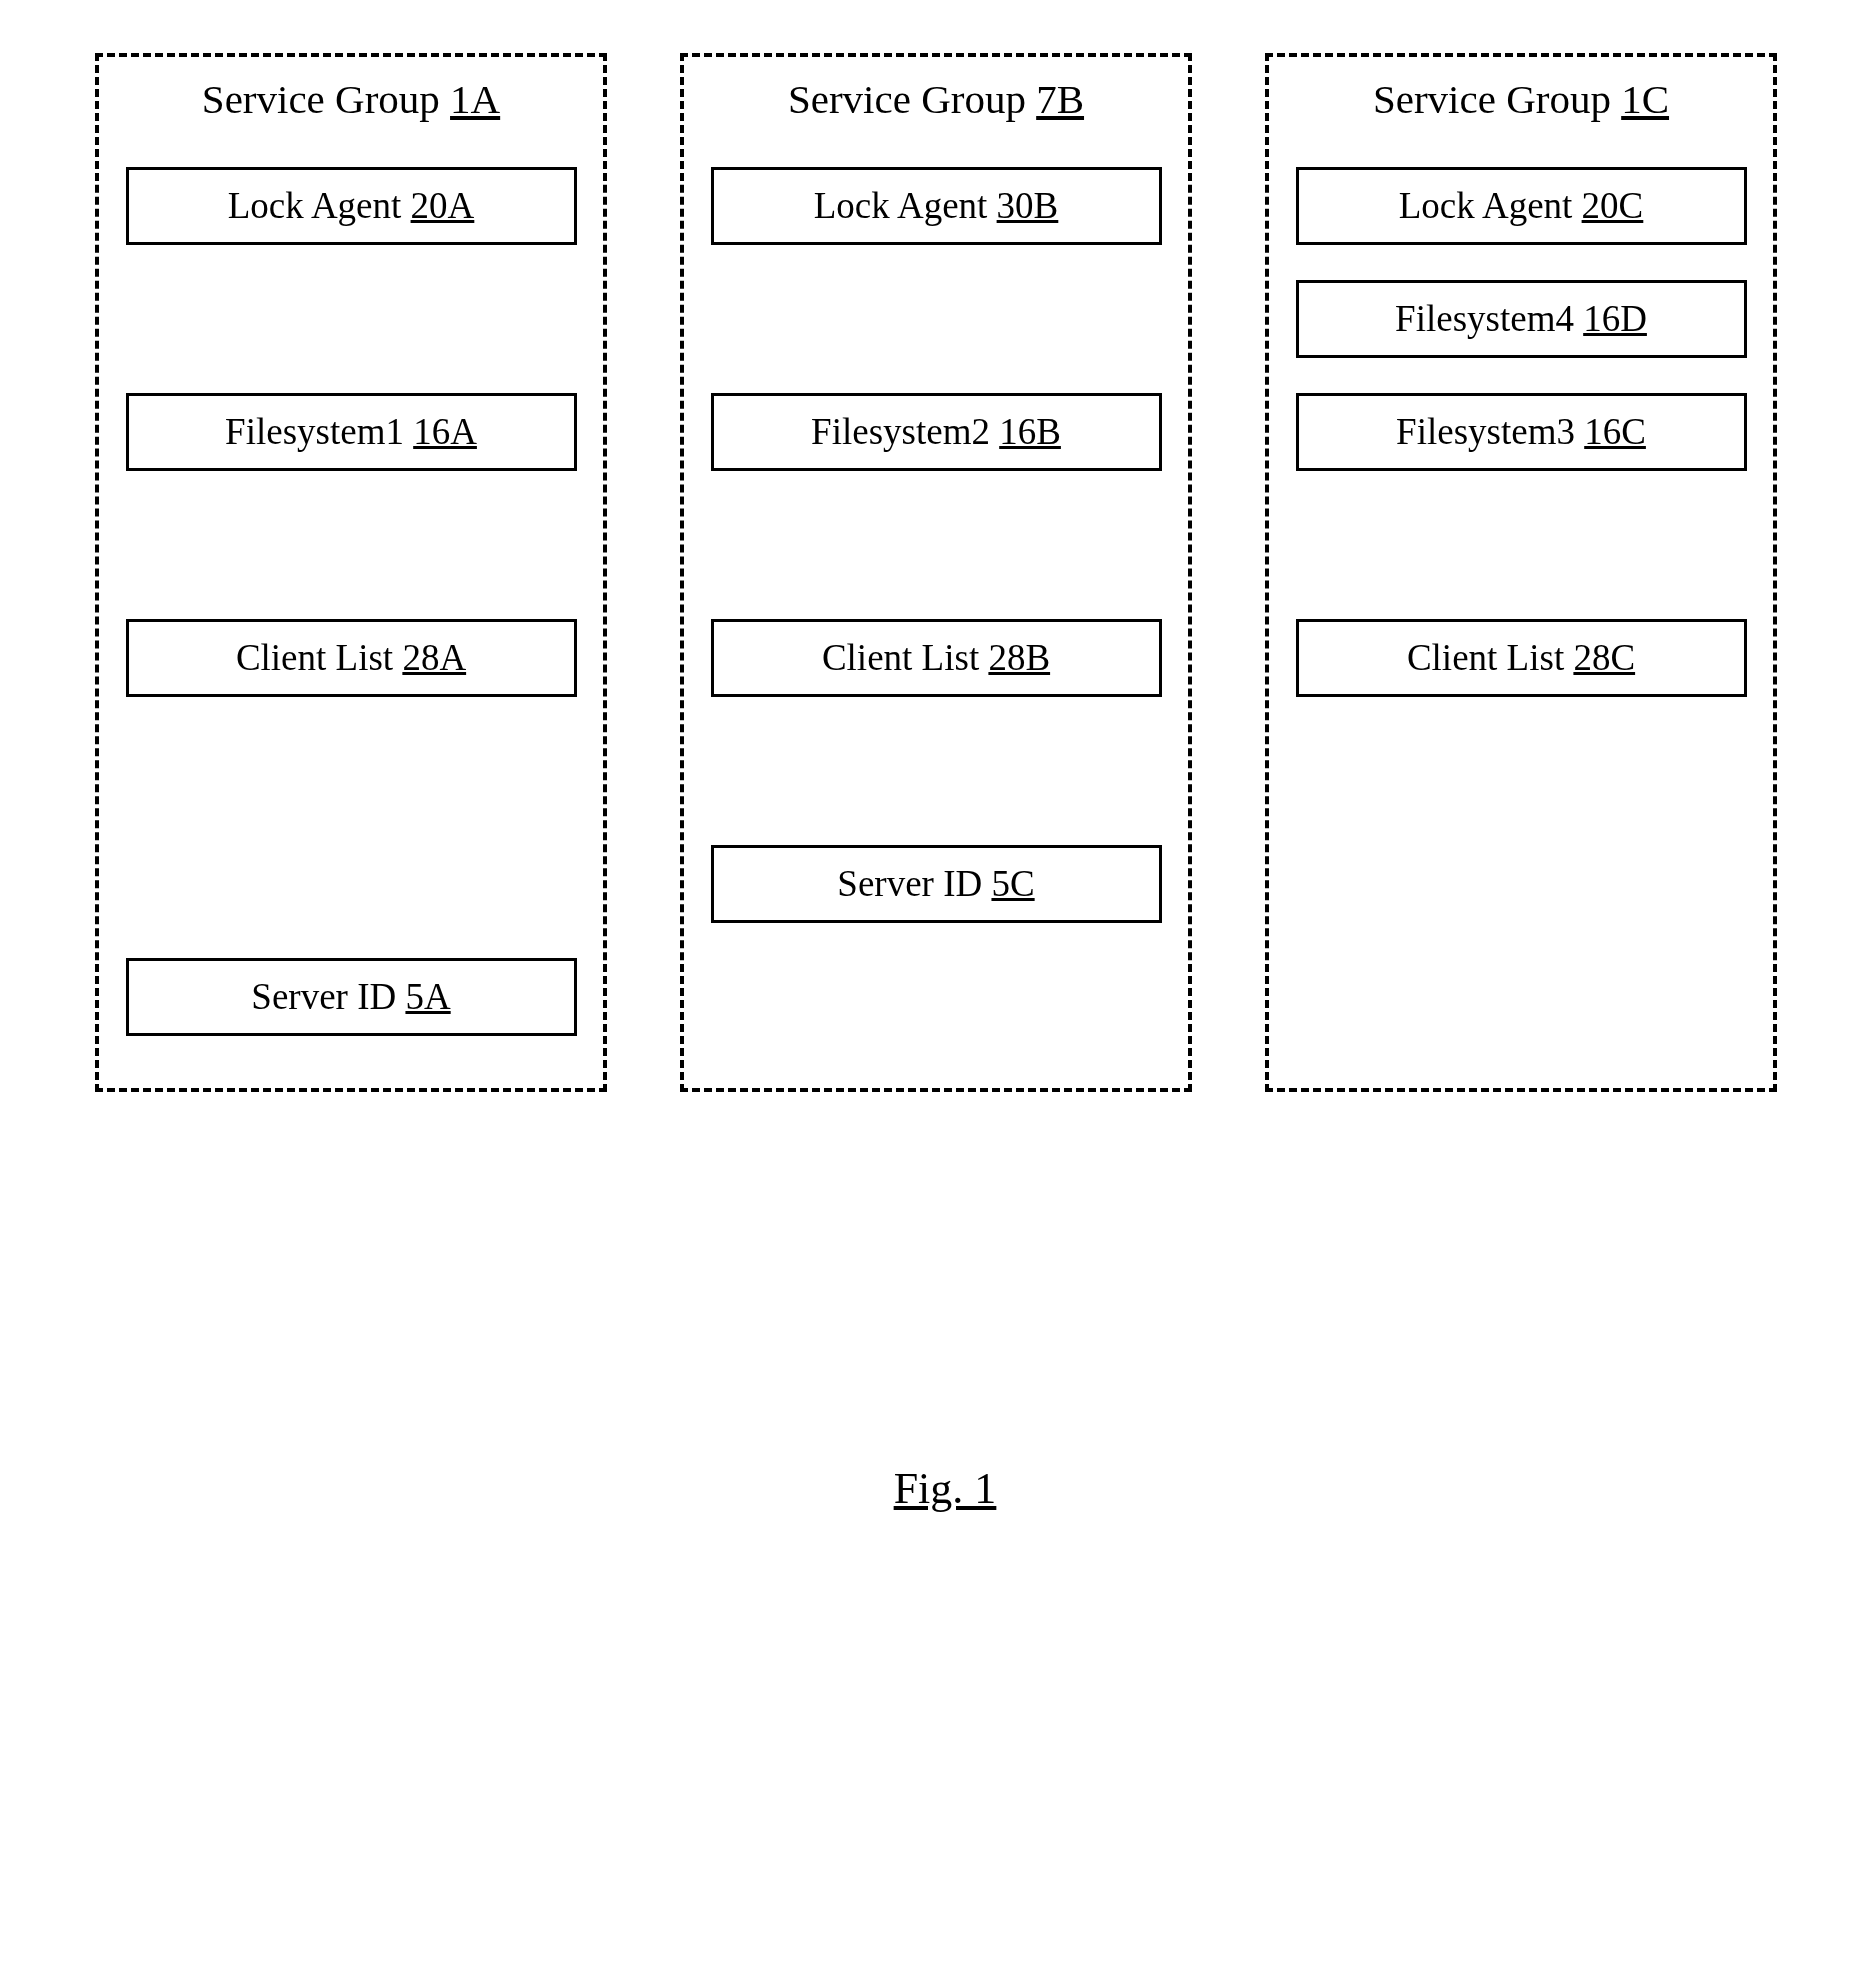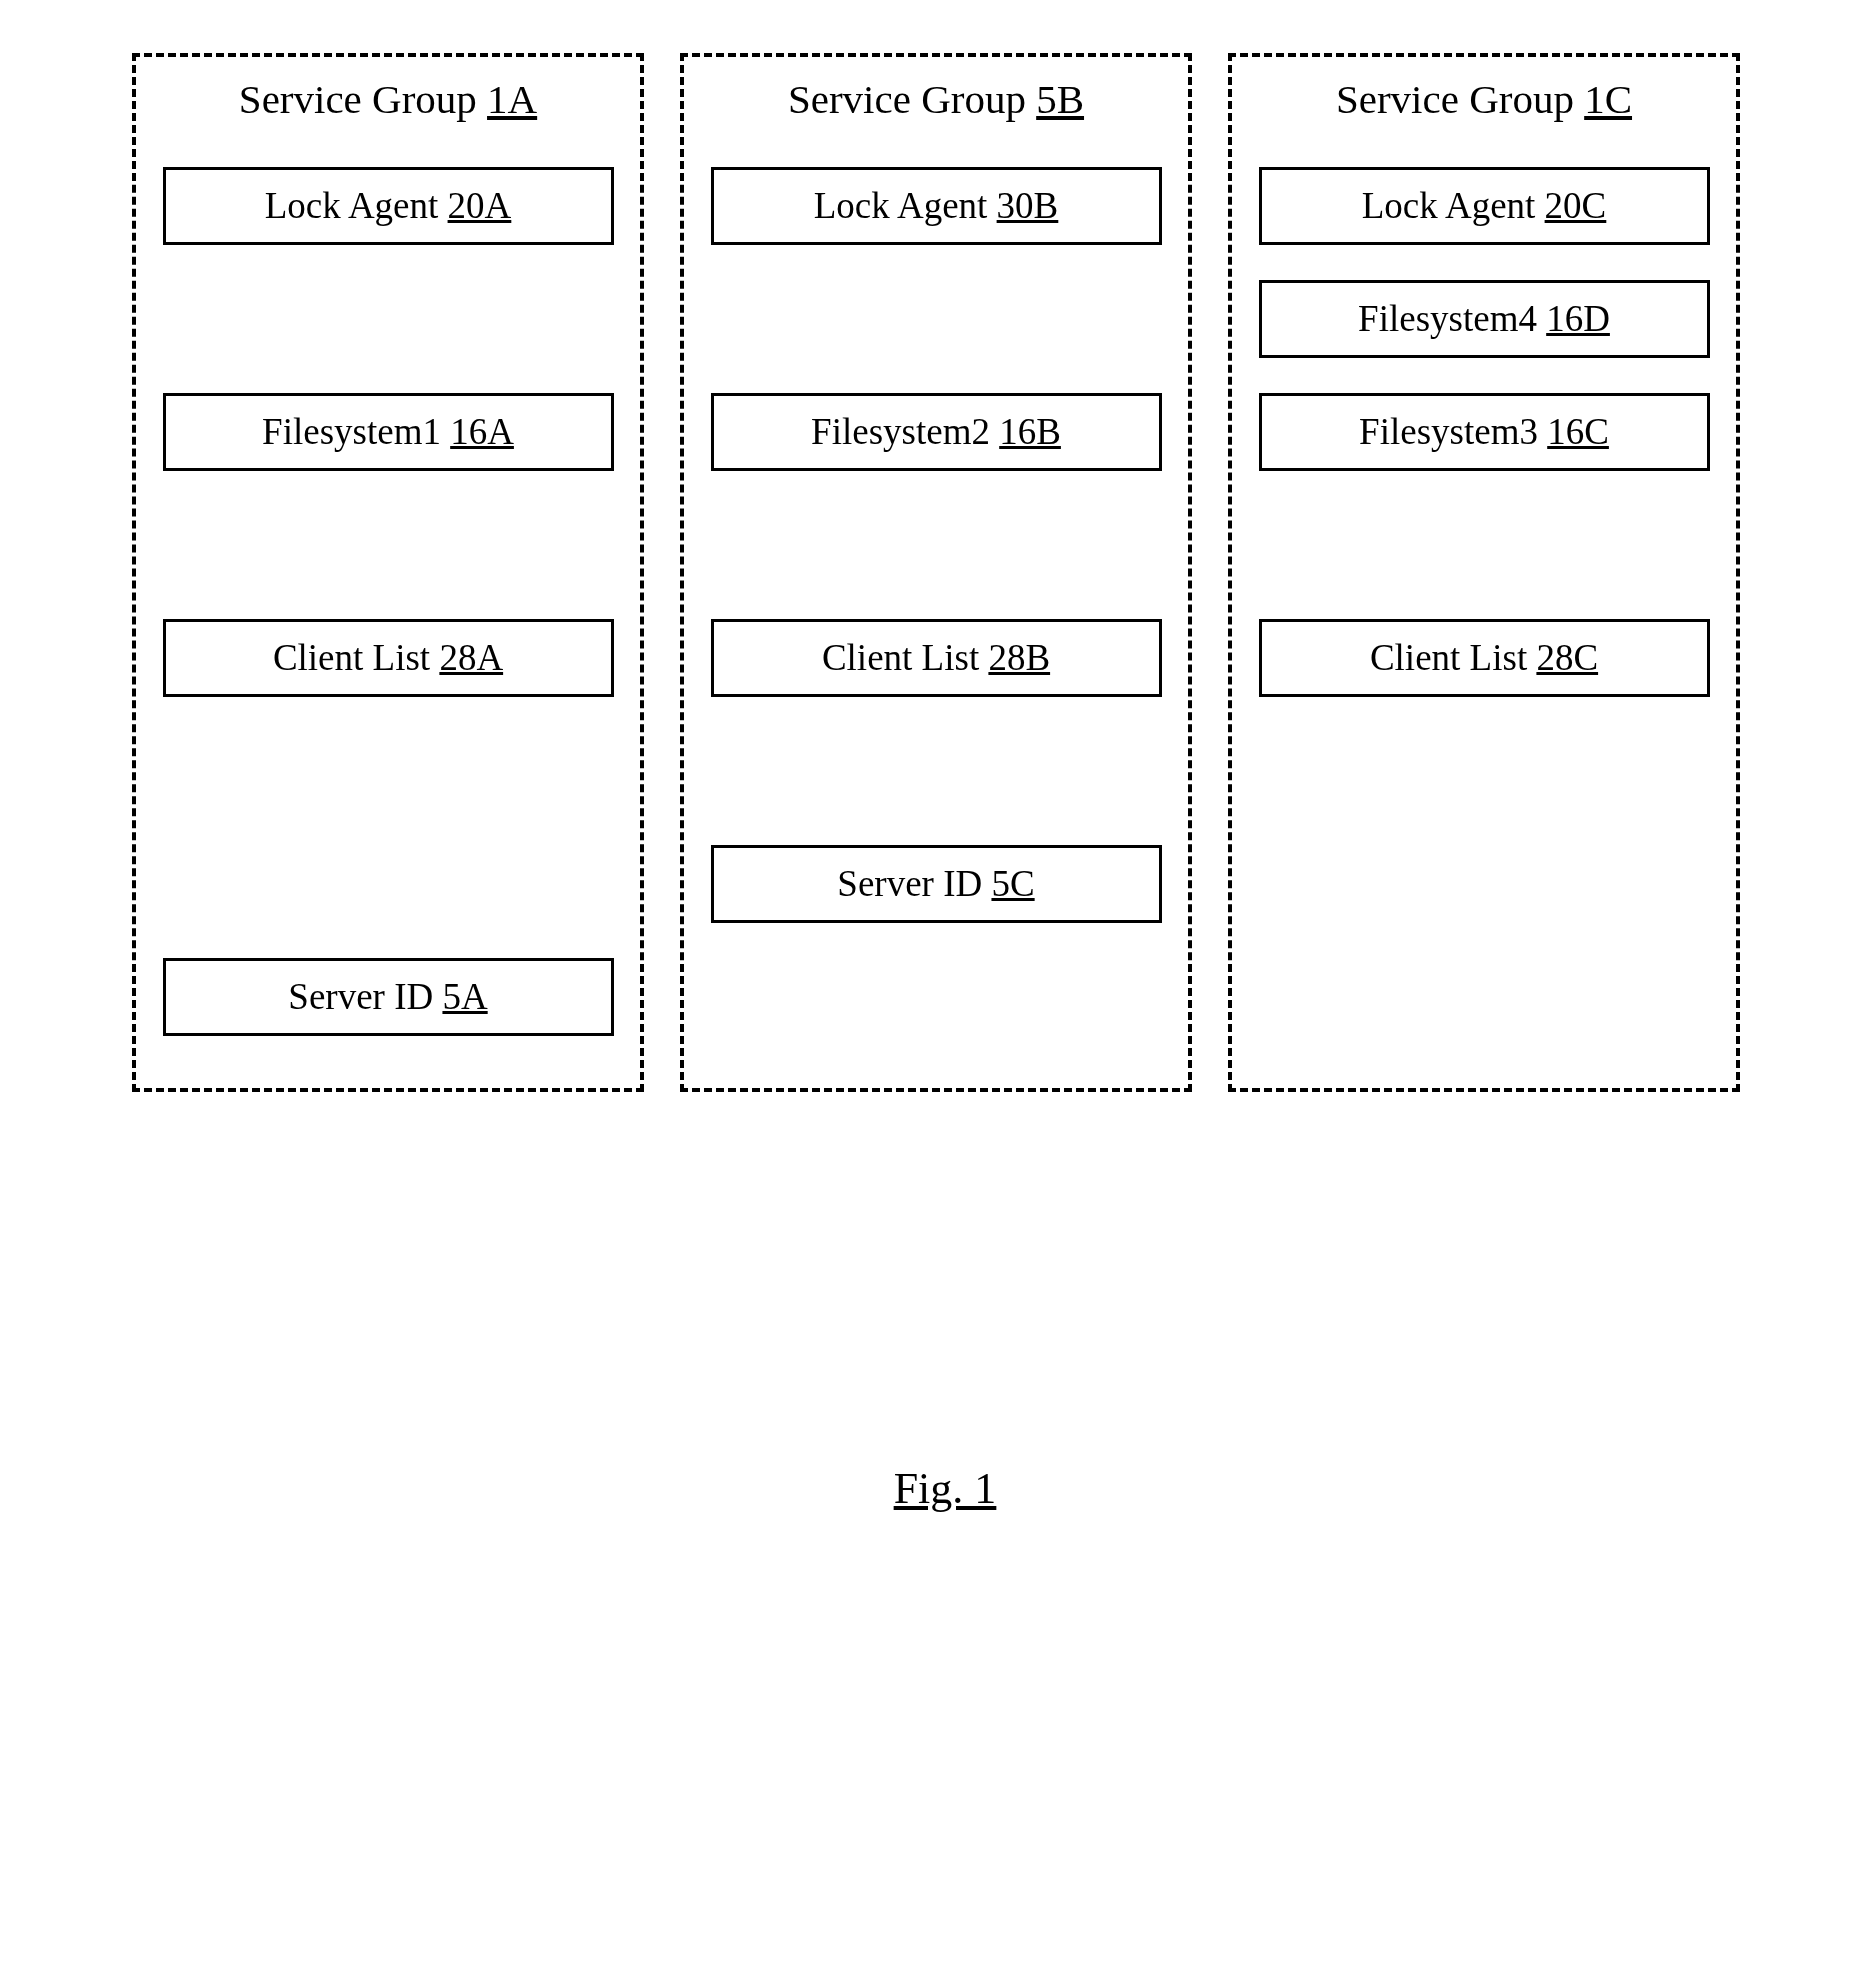--- a/index.html
+++ b/index.html
@@ -5,21 +5,21 @@
   body {
     margin: 0;
     padding: 53px;
     background: #fff;
     font-family: "Times New Roman", Times, serif;
     font-size: 35px;
     color: #000;
   }
   .groups-container {
     display: flex;
-    gap: 36px;
+    gap: 73px;
     justify-content: center;
   }
   .service-group {
     border: 4.4px dashed #000;
     width: 512px;
     box-sizing: border-box;
     padding: 17.6px 26.5px 26.5px 26.5px;
     position: relative;
   }
   .group-title {
@@ -90,21 +90,21 @@
       <div class="gap-row"></div>
       <div class="gap-row"></div>
       <div class="slot">
           <div class="box"><span>Server ID </span><span class="ref">5A</span></div>
         </div>
     </div>
   </div>
 
   <div class="service-group">
     <div class="group-title">
-      <span>Service Group </span><span class="ref">5B</span>
+      <span>Service Group </span><span class="ref">7B</span>
     </div>
     <div class="slots">
       <div class="slot">
           <div class="box"><span>Lock Agent </span><span class="ref">30B</span></div>
         </div>
       <div class="gap-row"></div>
       <div class="slot">
           <div class="box"><span>Filesystem2 </span><span class="ref">16B</span></div>
         </div>
       <div class="gap-row"></div>

